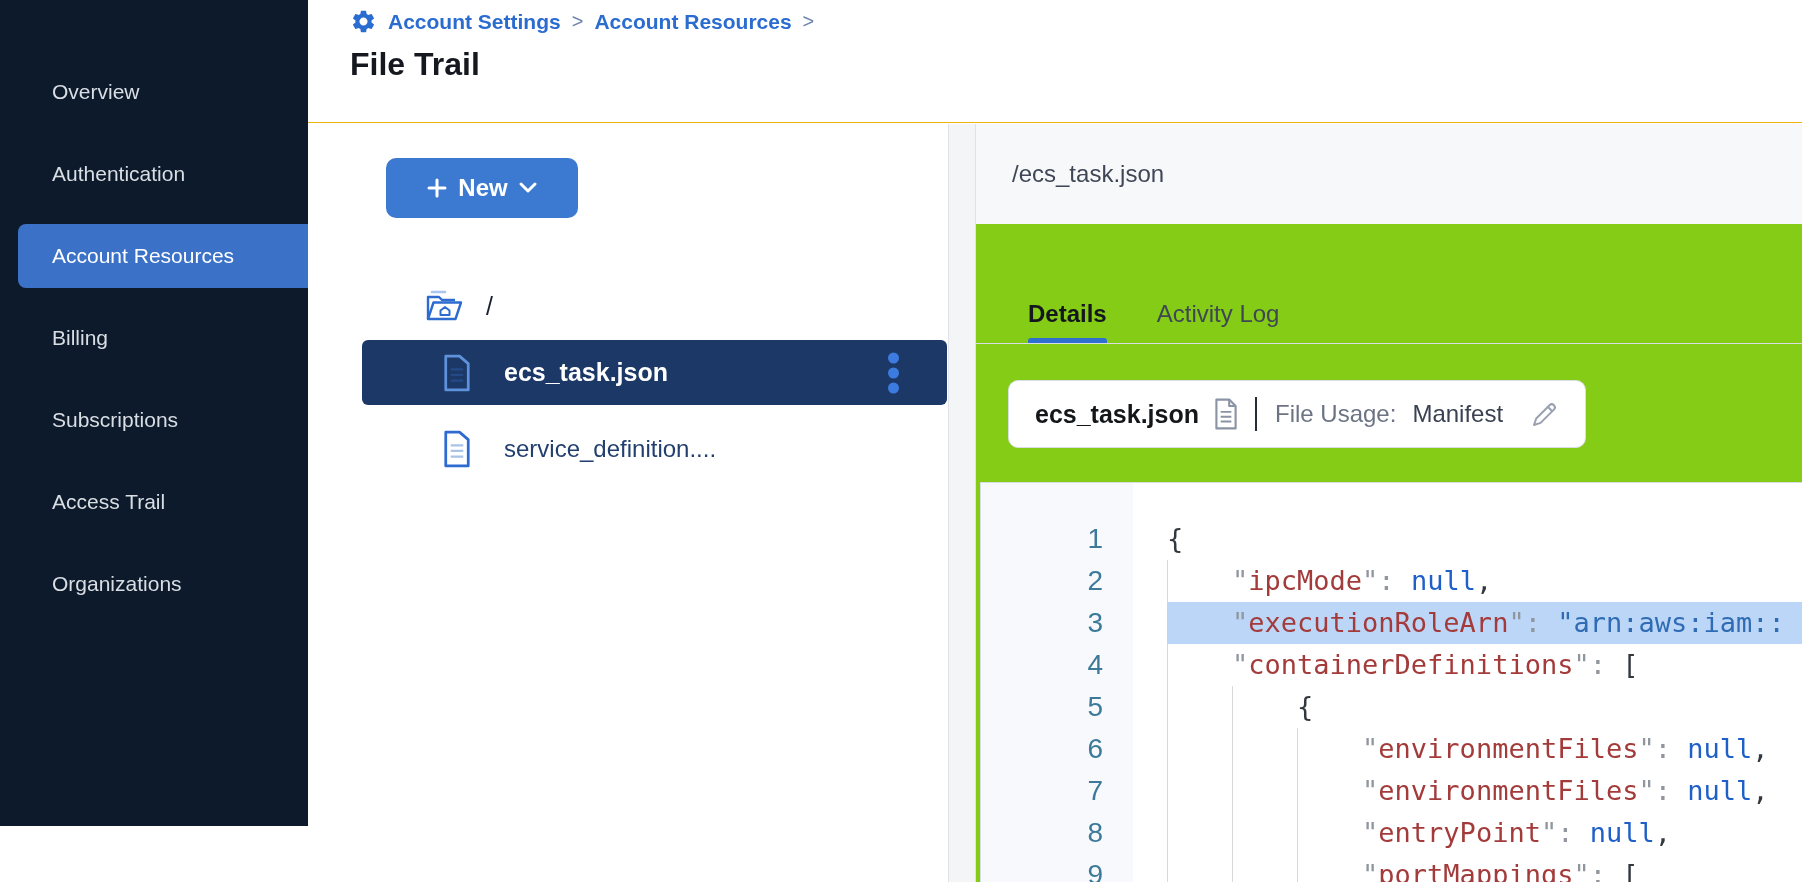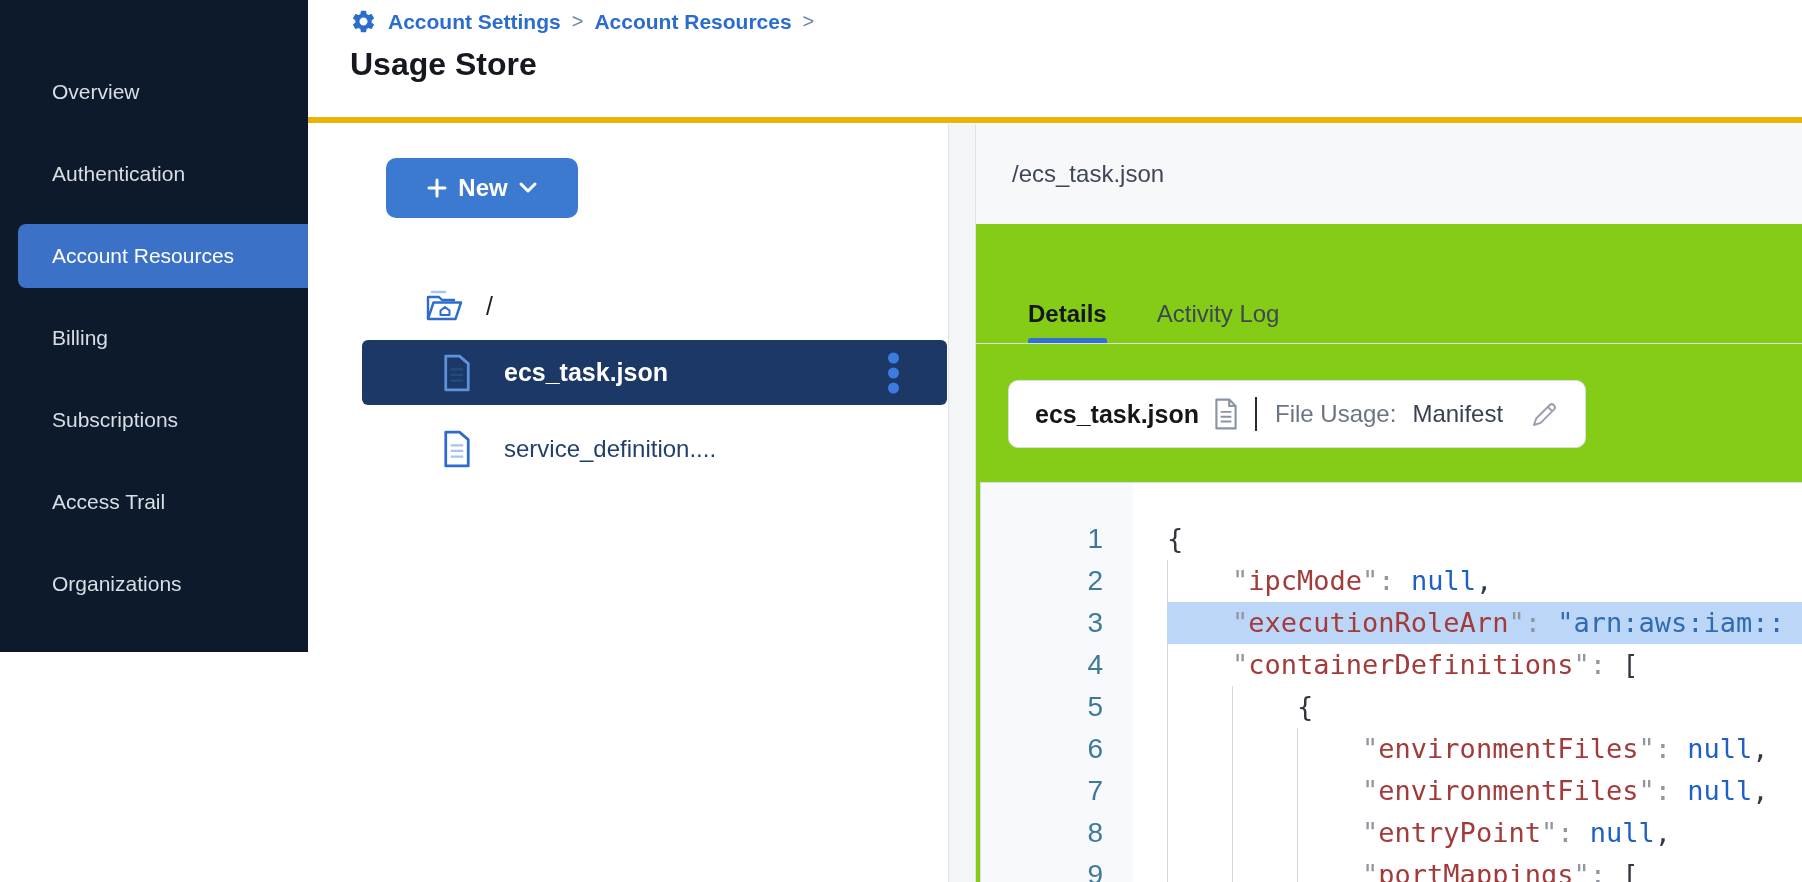--- a/index.html
+++ b/index.html
@@ -1,30 +1,30 @@
 <!DOCTYPE html>
 <html><head>
 <meta charset="utf-8">
 <style>
   * { margin:0; padding:0; box-sizing:border-box; }
   html,body { width:1802px; height:882px; overflow:hidden; background:#fff;
     font-family:"Liberation Sans", sans-serif; }
   .app { position:relative; width:1802px; height:882px; }
 
   
-  .sidebar { position:absolute; left:0; top:0; width:308px; height:652px;
+  .sidebar { position:absolute; left:0; top:0; width:308px; height:826px;
     background:#0D1A2B; padding-top:60px; }
   .nav-item { height:64px; margin:0 0 18px 18px; display:flex; align-items:center;
     padding-left:34px; font-size:21px; color:#D9DEE4; border-radius:8px 0 0 8px;
     cursor:pointer; }
   .nav-item.active { background:#3B72C8; color:#ffffff; font-weight:500; }
 
   
   .header { position:absolute; left:308px; top:0; width:1494px; height:123px;
-    background:#fff; border-bottom:6px solid #eab308; }
+    background:#fff; border-bottom:1px solid #eab308; }
   .breadcrumb { position:absolute; left:42px; top:8px; display:flex; align-items:center; gap:11px; }
   .crumb-link { color:#2B6CD0; font-size:21px; font-weight:600; cursor:pointer; }
   .crumb-sep { color:#6E84AC; font-size:20px; font-weight:400; }
   .page-title { position:absolute; left:42px; top:46px; font-size:32px; font-weight:700; color:#15181E; }
 
   
   .mid-panel { position:absolute; left:308px; top:124px; width:640px; height:758px; background:#fff; }
   .new-btn { position:absolute; left:78px; top:34px; width:192px; height:60px;
     background:#3B7AD0; border:none; border-radius:10px; display:flex; align-items:center;
     justify-content:center; gap:10px; color:#fff; font-size:24px; font-weight:700; cursor:pointer;
@@ -104,21 +104,21 @@
       <span style="display:flex;">
         <svg width="27" height="27" viewBox="0 0 24 24" fill="#2B6CD0">
             <path d="M19.14 12.94c.04-.3.06-.61.06-.94 0-.32-.02-.64-.07-.94l2.03-1.58c.18-.14.23-.41.12-.61l-1.92-3.32c-.12-.22-.37-.29-.59-.22l-2.39.96c-.5-.38-1.03-.7-1.62-.94l-.36-2.54c-.04-.24-.24-.41-.48-.41h-3.84c-.24 0-.43.17-.47.41l-.36 2.54c-.59.24-1.13.57-1.62.94l-2.39-.96c-.22-.08-.47 0-.59.22L2.74 8.87c-.12.21-.08.47.12.61l2.03 1.58c-.05.3-.09.63-.09.94s.02.64.07.94l-2.03 1.58c-.18.14-.23.41-.12.61l1.92 3.32c.12.22.37.29.59.22l2.39-.96c.5.38 1.03.7 1.62.94l.36 2.54c.05.24.24.41.48.41h3.84c.24 0 .44-.17.47-.41l.36-2.54c.59-.24 1.13-.56 1.62-.94l2.39.96c.22.08.47 0 .59-.22l1.92-3.32c.12-.22.07-.47-.12-.61l-2.01-1.58zM12 15.6c-1.98 0-3.6-1.62-3.6-3.6s1.62-3.6 3.6-3.6 3.6 1.62 3.6 3.6-1.62 3.6-3.6 3.6z"></path>
           </svg>
       </span>
     <span class="crumb-link">Account Settings</span>
         <span class="crumb-sep">&gt;</span>
         <span class="crumb-link">Account Resources</span>
         <span class="crumb-sep">&gt;</span>
       </div>
-    <h1 class="page-title">Usage Store</h1>
+    <h1 class="page-title">File Trail</h1>
   </header>
 
   <section class="mid-panel">
     <button class="new-btn">
       <span style="display:flex;">
         <svg width="22" height="22" viewBox="0 0 22 22">
             <path d="M11 3 v16 M3 11 h16" stroke="#fff" stroke-width="3" stroke-linecap="round" fill="none"></path>
           </svg>
       </span>
       <span>New</span>

